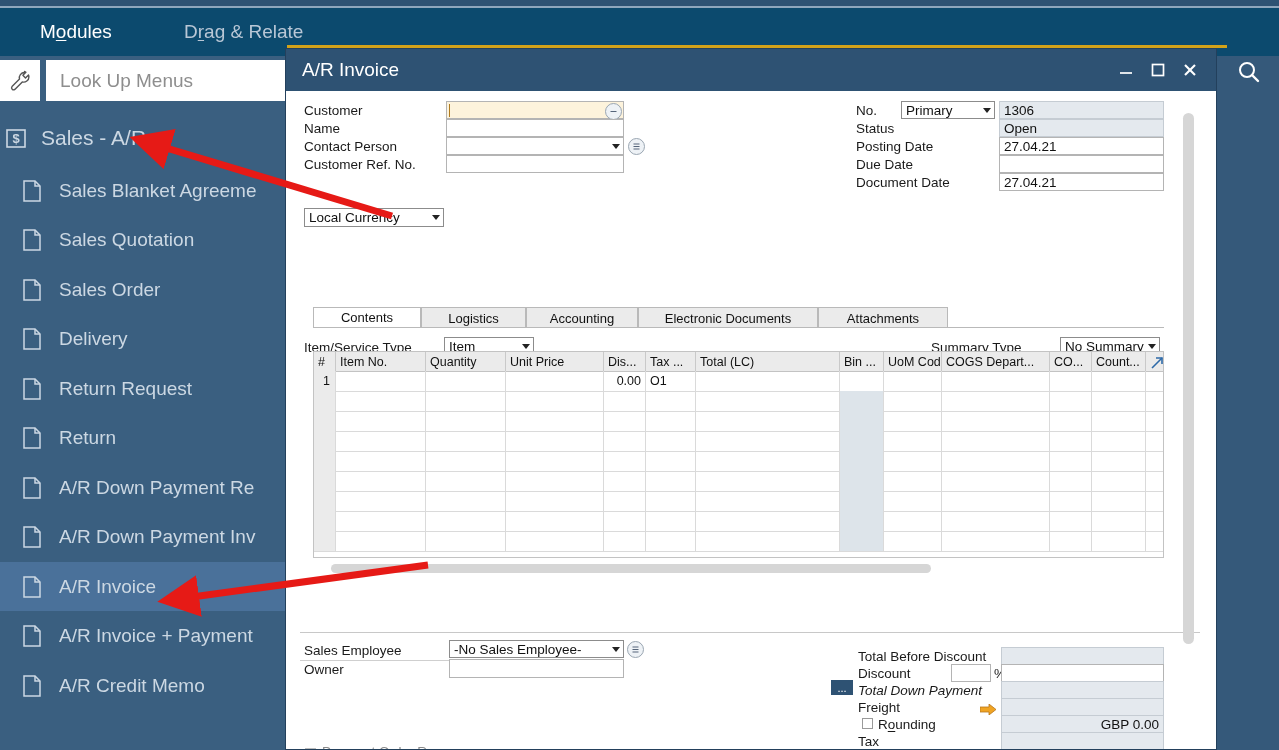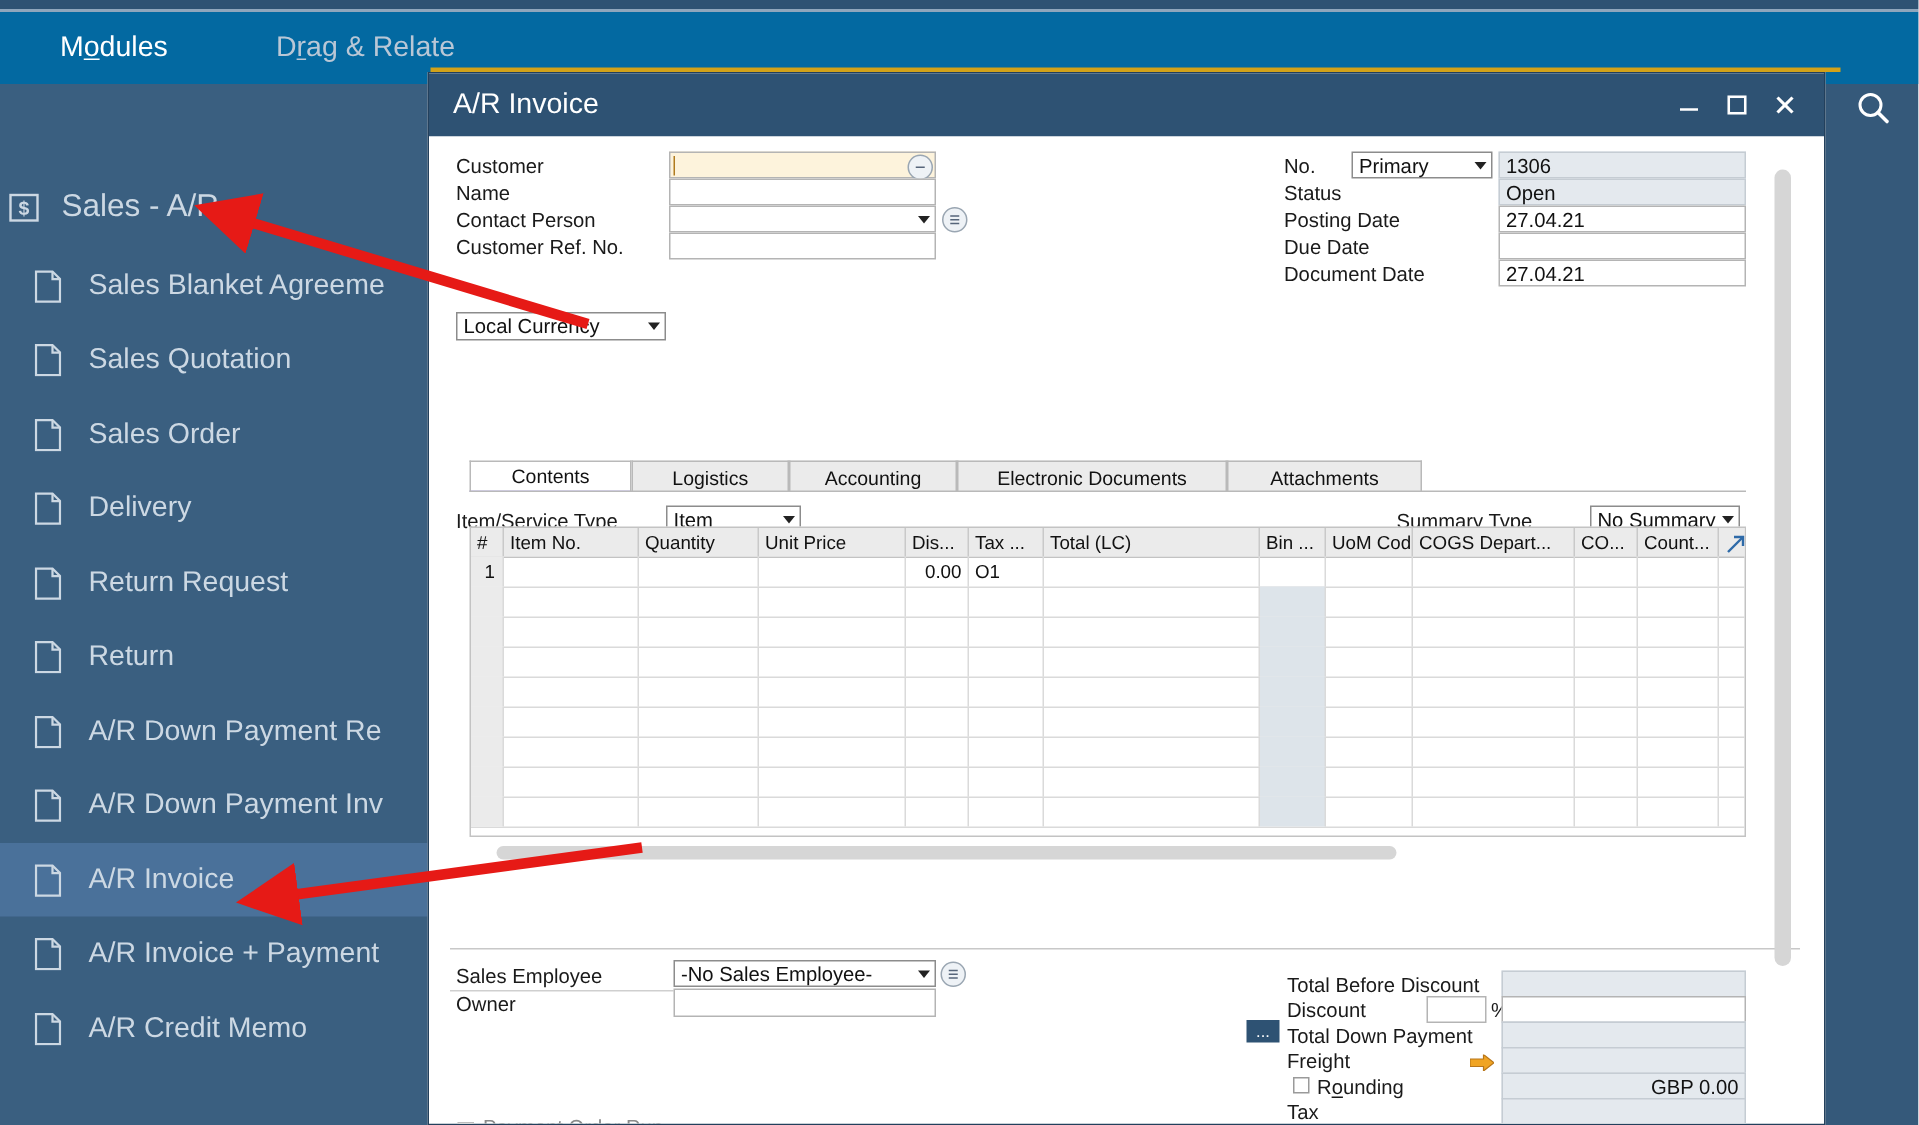--- a/index.html
+++ b/index.html
@@ -6,21 +6,21 @@
   body{
     width:1279px;height:750px;overflow:hidden;position:relative;
     font-family:"Liberation Sans", sans-serif;
     background:#ffffff;
     -webkit-font-smoothing:antialiased;
   }
   
   #app-bg{position:absolute;inset:0;background:#35597a;}
   #top-strip{position:absolute;left:0;top:0;width:1279px;height:6px;background:#2e5273;}
   #top-strip-line{position:absolute;left:0;top:6px;width:1279px;height:2px;background:#8fa6bc;}
-  #menubar{position:absolute;left:0;top:8px;width:1279px;height:48px;background:#0369a1;}
+  #menubar{position:absolute;left:0;top:8px;width:1279px;height:48px;background:#0c4a6e;}
   .menu-tab{
     position:absolute;top:0;height:48px;display:flex;align-items:center;
     font-size:19px;color:#ffffff;padding:0 14px;box-sizing:border-box;
   }
   #tab-modules{left:26px;color:#ffffff;}
   #tab-drag{left:170px;color:#b9c7d6;}
   .ul-char{text-decoration:underline;text-underline-offset:2px;}
   #gold-underline{position:absolute;left:287px;top:45px;width:940px;height:3px;background:#d2a219;z-index:6;}
 
   
@@ -116,20 +116,30 @@
 <div id="gold-underline"></div>
 
 <div id="right-search">
   <svg width="26" height="26" viewBox="0 0 26 26">
     <circle cx="11" cy="11" r="7" fill="none" stroke="#ffffff" stroke-width="2"></circle>
     <line x1="16" y1="16" x2="22" y2="22" stroke="#ffffff" stroke-width="2.4" stroke-linecap="round"></line>
   </svg>
 </div>
 
 <div id="sidebar">
+  <div id="searchrow">
+    <div id="wrench-box">
+      <svg width="26" height="26" viewBox="0 0 26 26">
+        <path d="M17.5 4.5a5.2 5.2 0 0 0-5 6.6L5 18.6a2 2 0 0 0 2.8 2.8l7.5-7.5a5.2 5.2 0 0 0 6.6-5c0-.7-.15-1.4-.4-2l-3 3-2.6-2.6 3-3a5.2 5.2 0 0 0-1.4-.8z" fill="none" stroke="#555" stroke-width="1.4" stroke-linejoin="round"></path>
+      </svg>
+    </div>
+    <div id="lookup-box">
+      <span id="lookup-text">Look Up Menus</span>
+    </div>
+  </div>
 
   <div id="sales-ar-row">
     <div id="dollar-icon">
       <svg width="24" height="24" viewBox="0 0 24 24">
         <rect x="3" y="4" width="18" height="17" fill="none" stroke="#ccd8e3" stroke-width="1.6"></rect>
         <text x="12" y="17" font-size="13" font-family="Liberation Sans, sans-serif" text-anchor="middle" fill="#ccd8e3" font-weight="bold">$</text>
       </svg>
     </div>
     <span id="sales-ar-label">Sales - A/R</span>
   </div>
@@ -745,21 +755,21 @@
     <div id="dots-btn">
       <span>...</span>
     </div>
     <div id="totals">
         <span class="flabel" style="left: 572px; top: 558px;">Total Before Discount</span>
         <div class="finput gray" style="left: 715px; top: 556px; width: 163px;"></div>
         <span class="flabel" style="left: 572px; top: 575px;">Discount</span>
         <div class="finput" style="left: 665px; top: 573px; width: 40px;"></div>
         <span class="flabel" style="left: 708px; top: 575px;">%</span>
         <div class="finput" style="left: 715px; top: 573px; width: 163px;"></div>
-        <span class="flabel" style="left: 572px; top: 592px;">Total Down Payment</span>
+        <span class="flabel" style="left: 572px; top: 592px; font-style: italic;">Total Down Payment</span>
         <div class="finput gray" style="left: 715px; top: 590px; width: 163px;"></div>
         <span class="flabel" style="left: 572px; top: 609px;">Freight</span>
         <div style="position: absolute; left: 694px; top: 610px; width: 16px; height: 11px;"><svg width="16" height="11" viewBox="0 0 16 11">
             <path d="M0 3 h9 v-3 l7 5.5 -7 5.5 v-3 h-9 z" fill="#f0a423" stroke="#b8761a" stroke-width="0.8"></path>
           </svg></div>
         <div class="finput gray" style="left: 715px; top: 607px; width: 163px;"></div>
         <div class="chkbox" style="left: 576px; top: 627px;"></div>
         <span class="flabel" style="left: 592px; top: 626px;">R<span class="ul-char">o</span>unding</span>
         <div class="finput gray" style="left: 715px; top: 624px; width: 163px;">
           <span class="fval" style="right: 4px; top: 1px; left: auto;">GBP 0.00</span>

